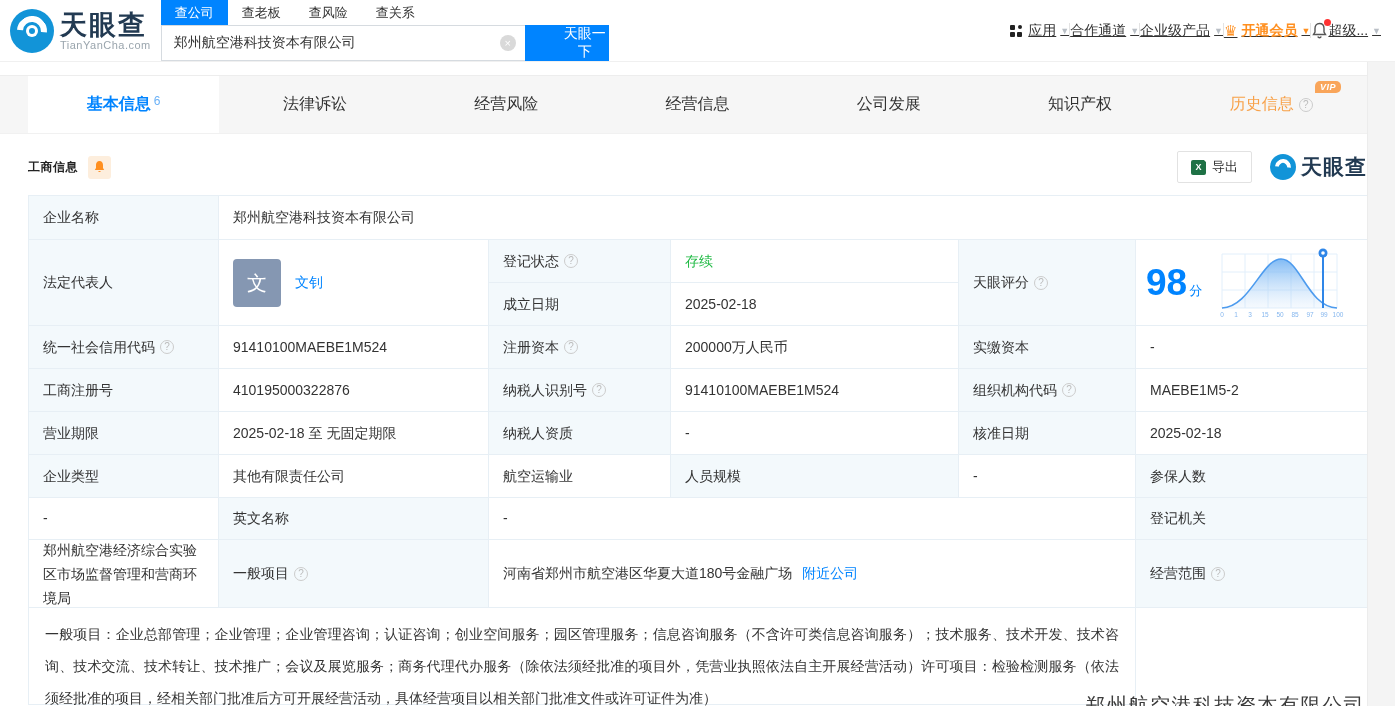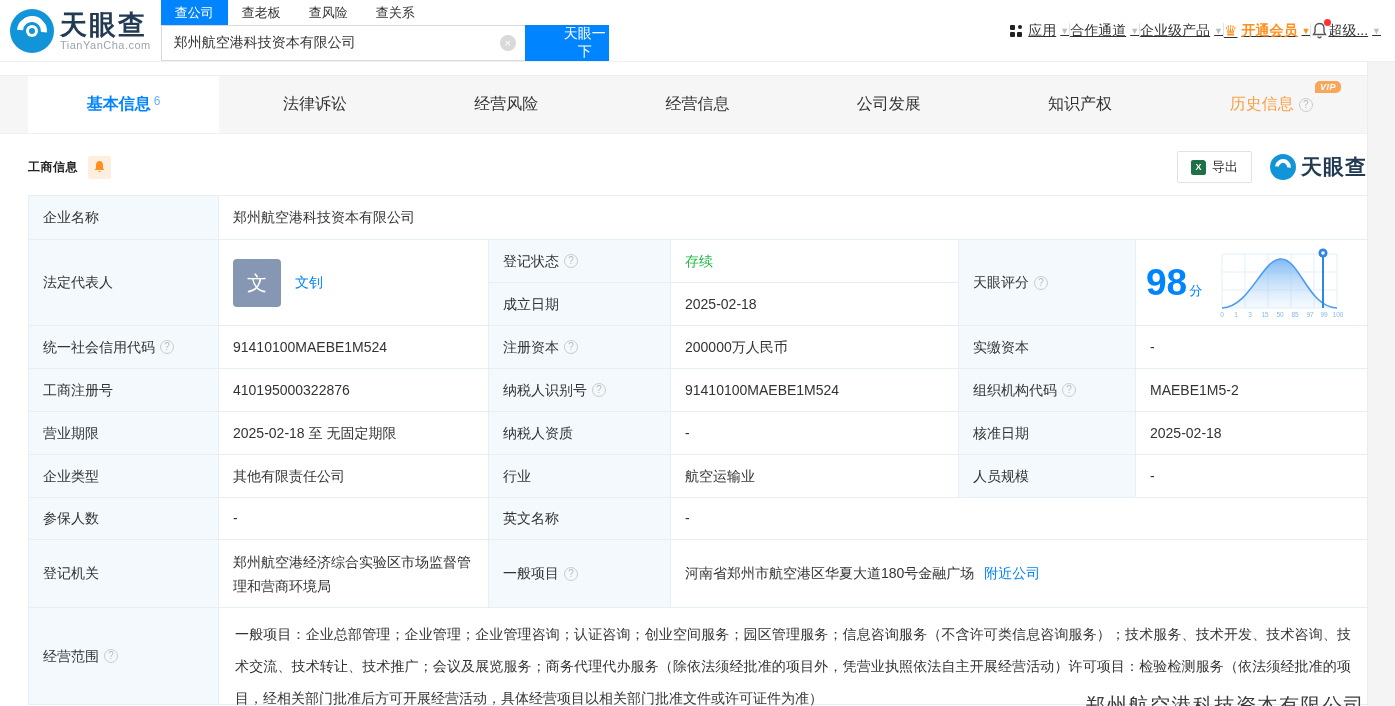--- a/index.html
+++ b/index.html
@@ -303,21 +303,20 @@
 
   <div class="cell lbl">营业期限</div>
   <div class="cell">2025-02-18 至 无固定期限</div>
   <div class="cell lbl">纳税人资质</div>
   <div class="cell">-</div>
   <div class="cell lbl">核准日期</div>
   <div class="cell">2025-02-18</div>
 
   <div class="cell lbl">企业类型</div>
   <div class="cell">其他有限责任公司</div>
-  <div class="cell lbl">行业</div>
   <div class="cell">航空运输业</div>
   <div class="cell lbl">人员规模</div>
   <div class="cell">-</div>
 
   <div class="cell lbl">参保人数</div>
   <div class="cell">-</div>
   <div class="cell lbl">英文名称</div>
   <div class="cell sp3">-</div>
 
   <div class="cell lbl">登记机关</div>

